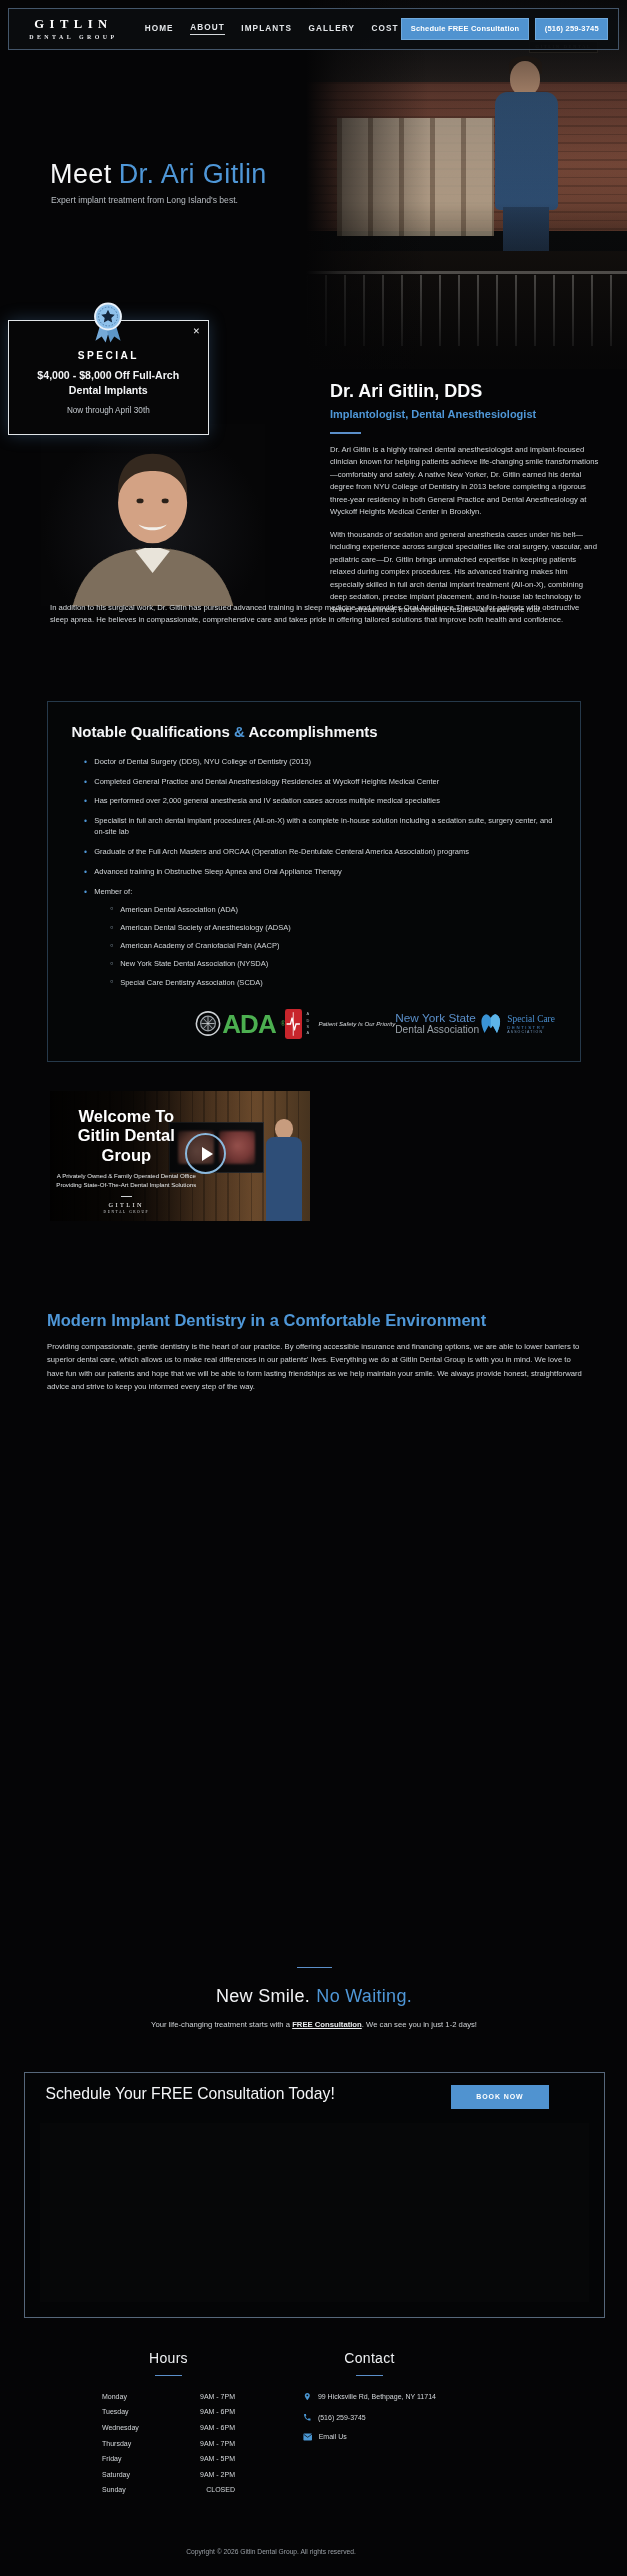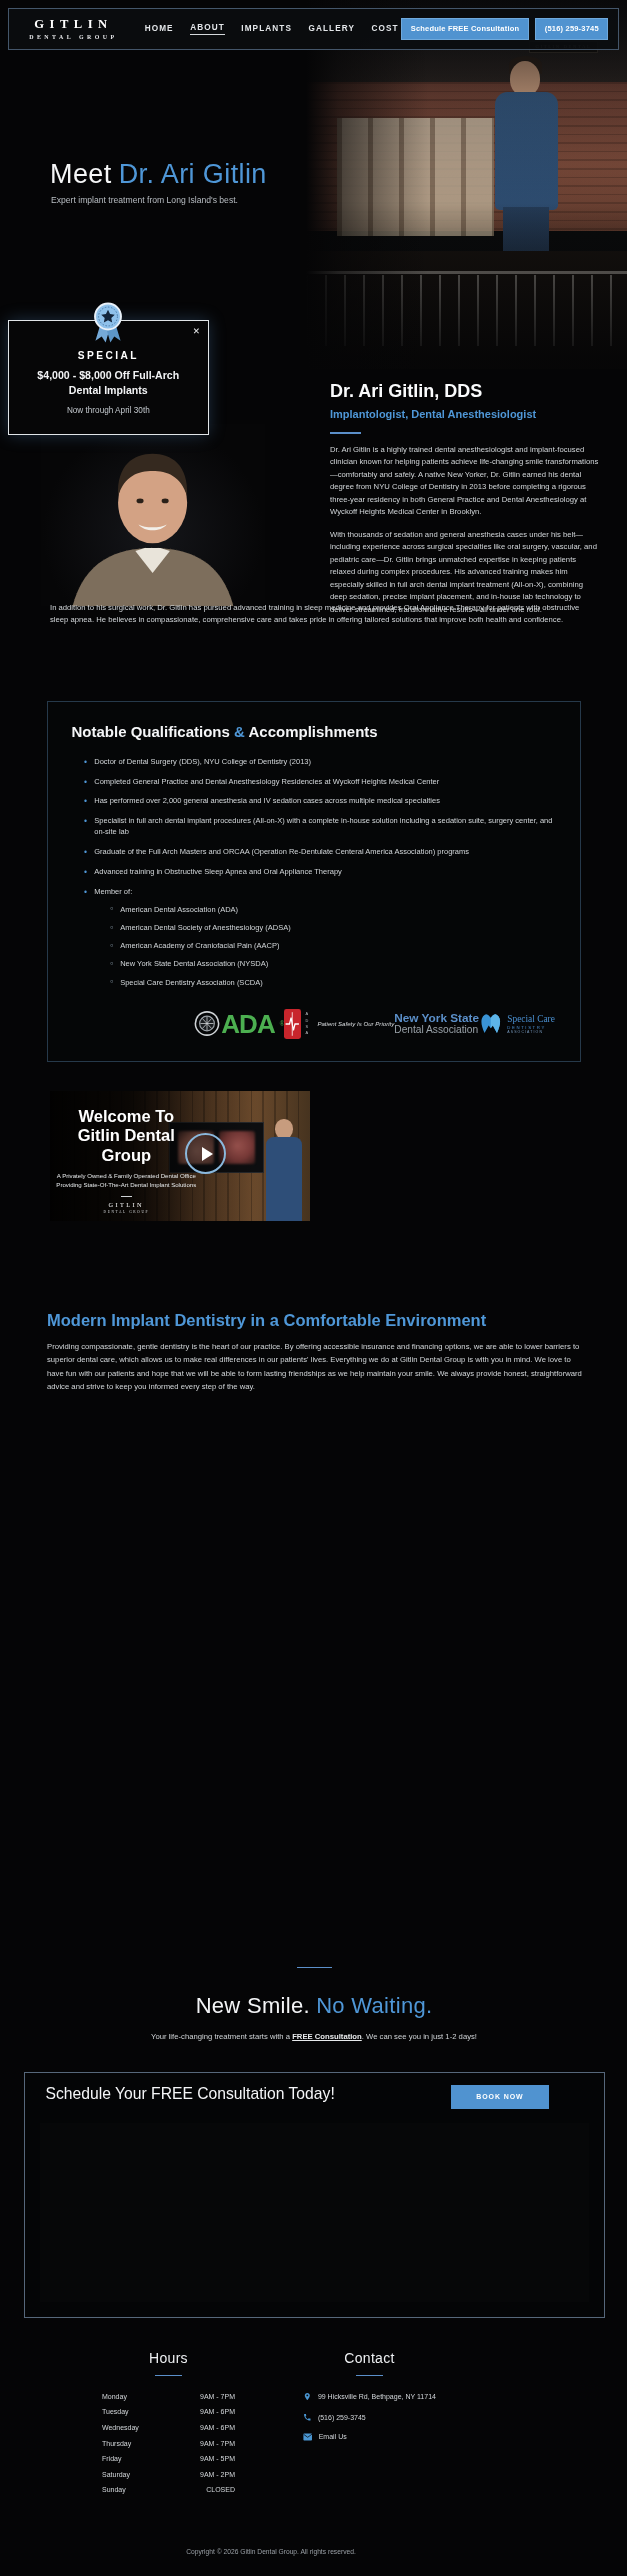--- a/index.html
+++ b/index.html
@@ -103,21 +103,21 @@
     height:47px; padding:0 1.6px; }
   .logo-item { display:flex; align-items:center; gap:4.7px; }
   .ada-text { font-size:26px; font-weight:800; color:#4caf50; letter-spacing:-0.8px; line-height:1; }
   .ada-reg { font-size:6.3px; color:#4caf50; vertical-align:bottom; }
   .adsa-box { width:16.5px; height:30px; background:#c8252c; border-radius:2.4px;
     display:flex; align-items:center; justify-content:center; }
   .adsa-letters { display:flex; flex-direction:column; font-size:3.9px; color:#b9bfc4; line-height:1.6;
     letter-spacing:0.4px; }
   .adsa-tagline { font-size:6.1px; font-style:italic; color:#dcdfe2; margin-left:3.9px; white-space:nowrap; }
   .nysda { line-height:1.05; }
-  .nysda-1 { font-size:11.8px; font-weight:700; color:#5b8fc9; }
+  .nysda-1 { font-size:11.8px; font-weight:400; color:#5b8fc9; }
   .nysda-2 { font-size:10.2px; font-weight:400; color:#9aa2a9; }
   .scda-text { line-height:1.2; }
   .scda-1 { font-family:"Liberation Serif", serif; font-size:9.4px; color:#4a8fd0; }
   .scda-2 { font-size:4.3px; letter-spacing:1.6px; color:#4a8fd0; }
   .scda-3 { font-size:3.5px; letter-spacing:1.1px; color:#7a9cc0; }
 
   
   .videos { position:absolute; left:50px; top:1091px; width:531px; display:flex; gap:11px; }
   .vcard { position:relative; width:260px; height:130px; overflow:hidden; background:#000; cursor:pointer; }
   .vc-bg { position:absolute; inset:0; }
@@ -160,21 +160,21 @@
   .tour .play { left:111px; top:43px; }
 
   
   .modern { position:absolute; left:47px; top:1311px; width:540px; }
   .modern h2 { font-size:16.5px; color:#4f97d7; font-weight:700; margin:0; }
   .modern .para { line-height:1.72; margin-top:10.2px; }
 
   
   .mid-divider { position:absolute; left:297px; top:1967px; width:35px; border-top:0.8px solid #5b8fc9; }
   .new-smile { position:absolute; left:0; top:1981px; width:628px; text-align:center; }
-  .new-smile h2 { font-size:22px; font-weight:500; margin:12px; color:#f3f4f6; letter-spacing:0.3px; }
+  .new-smile h2 { font-size:18px; font-weight:500; margin:5px; color:#f3f4f6; letter-spacing:0.3px; }
   .new-smile .blue { color:#4f97d7; margin-left:6.3px; }
   .ns-sub { margin-top:13.3px; font-size:7.7px; color:#cfd3d6; }
   .ns-link { font-weight:700; text-decoration:underline; color:#e9ebed; cursor:pointer; }
 
   
   .consult { position:absolute; left:23.5px; top:2072px; width:581px; height:246px;
     border:0.8px solid #56677a; background:#040506; box-sizing:border-box; }
   .consult-head { display:flex; align-items:flex-start; justify-content:space-between;
     padding:11.8px 55px 0 21px; }
   .consult-title { font-size:15.7px; color:#f5f6f8; font-weight:500; }

